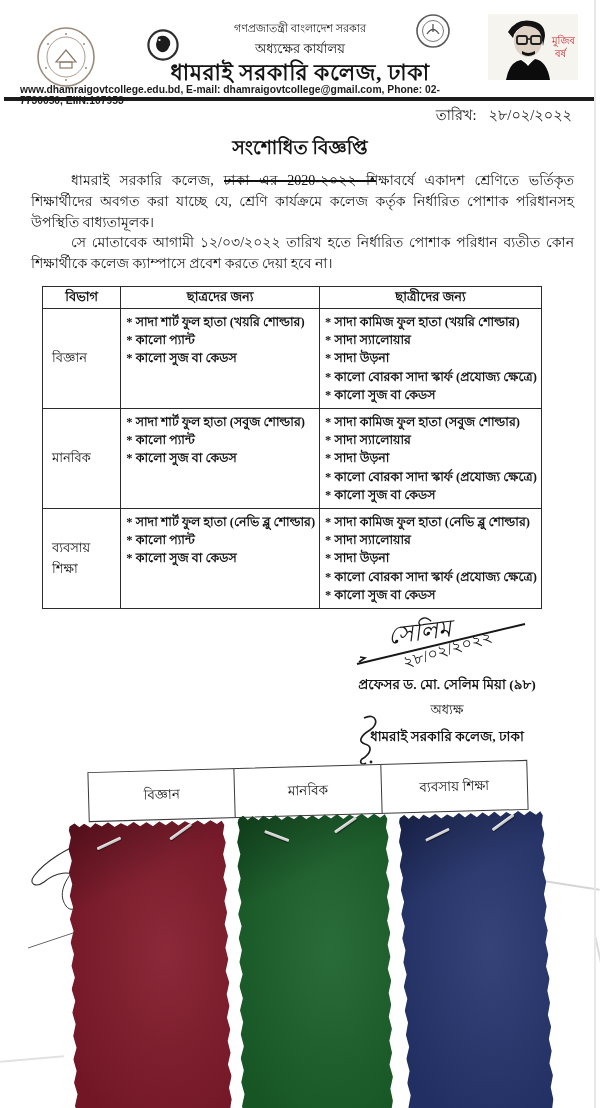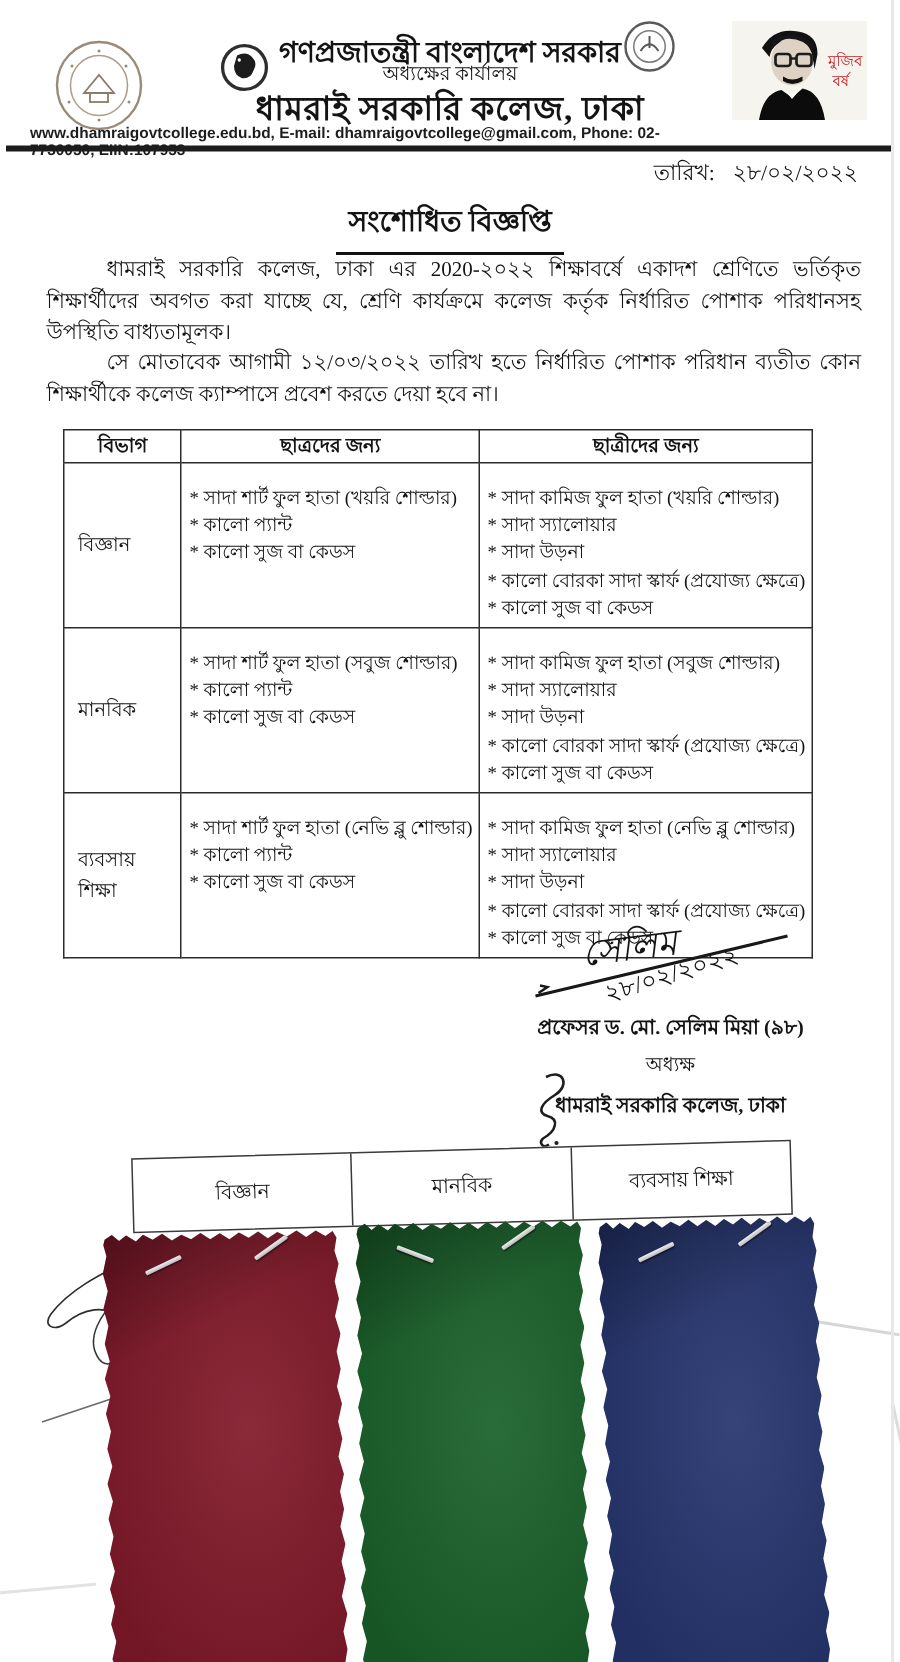--- a/index.html
+++ b/index.html
@@ -5,54 +5,54 @@
   html,body{margin:0;padding:0;}
   body{
     width:600px;height:1108px;position:relative;background:#ffffff;
     font-family:"Liberation Serif","DejaVu Serif",serif;
     color:#141414;overflow:hidden;
   }
   [data-name]{box-sizing:border-box;}
 
   
   .hdr-line1{position:absolute;top:20px;left:120px;right:120px;text-align:center;
-    font-size:19px;font-weight:700;}
+    font-size:11px;font-weight:400;}
   .hdr-line2{position:absolute;top:39px;left:120px;right:120px;text-align:center;
     font-size:13px;}
   .hdr-college{position:absolute;top:55px;left:90px;right:90px;text-align:center;
     font-size:22px;font-weight:700;letter-spacing:.5px;}
   .hdr-contact{position:absolute;top:84px;left:20px;right:132px;text-align:left;
     font-size:10.3px;font-weight:600;color:#1d1d1d;
     font-family:"Liberation Sans","DejaVu Sans",sans-serif;}
   .double-rule{position:absolute;top:97px;left:4px;right:4px;height:3px;
     border-top:3px solid #1c1c1c;border-bottom:1px solid #1c1c1c;}
 
   .seal-college{position:absolute;left:34px;top:24px;}
   .seal-gov{position:absolute;left:146px;top:28px;}
   .seal-right{position:absolute;left:414px;top:12px;}
   .portrait{position:absolute;left:488px;top:14px;width:90px;height:66px;}
 
   
   .date-line{position:absolute;top:104px;right:28px;font-size:14.5px;text-align:center;}
   .date-line .val{margin-left:12px;}
   .title-wrap{position:absolute;top:133px;left:0;right:0;text-align:center;}
   .doc-title{display:inline-block;font-size:19px;font-weight:700;
-    border-bottom:2px solid #111;padding:0 8px 3px 8px;}
+    border-bottom:2px solid #111;padding:0 8px 15px 8px;}
   .para{position:absolute;left:31px;right:26px;font-size:14px;line-height:21px;
     text-align:justify;text-indent:40px;}
   .para1{top:170px;}
   .para2{top:232px;}
 
   
   .uniform-table{position:absolute;left:42px;top:286px;width:500px;
     border-collapse:collapse;}
   .uniform-table th,.uniform-table td{border:1px solid #2b2b2b;}
   .uniform-table th{font-size:13px;font-weight:600;height:21px;padding:0 2px;}
   td.dept{width:98px;vertical-align:middle;font-size:13px;padding:2px 4px 2px 9px;}
-  td.items{vertical-align:top;padding:14px 4px 4px 5px;}
+  td.items{vertical-align:top;padding:4px 4px 4px 5px;font-weight:bold;}
   td.items.boys{width:196px;}
   td.items.girls{width:222px;}
   .uitem{font-size:12.5px;line-height:18.2px;white-space:nowrap;overflow:hidden;}
 
   
   .sig-block{position:absolute;top:616px;right:28px;width:250px;text-align:center;}
   .sig-svg{display:block;margin:0 auto -2px auto;}
   .sig-name{font-size:13.5px;font-weight:700;margin-top:2px;}
   .sig-designation{font-size:13px;margin-top:3px;}
   .sig-institution{font-size:13.5px;font-weight:600;margin-top:5px;}

